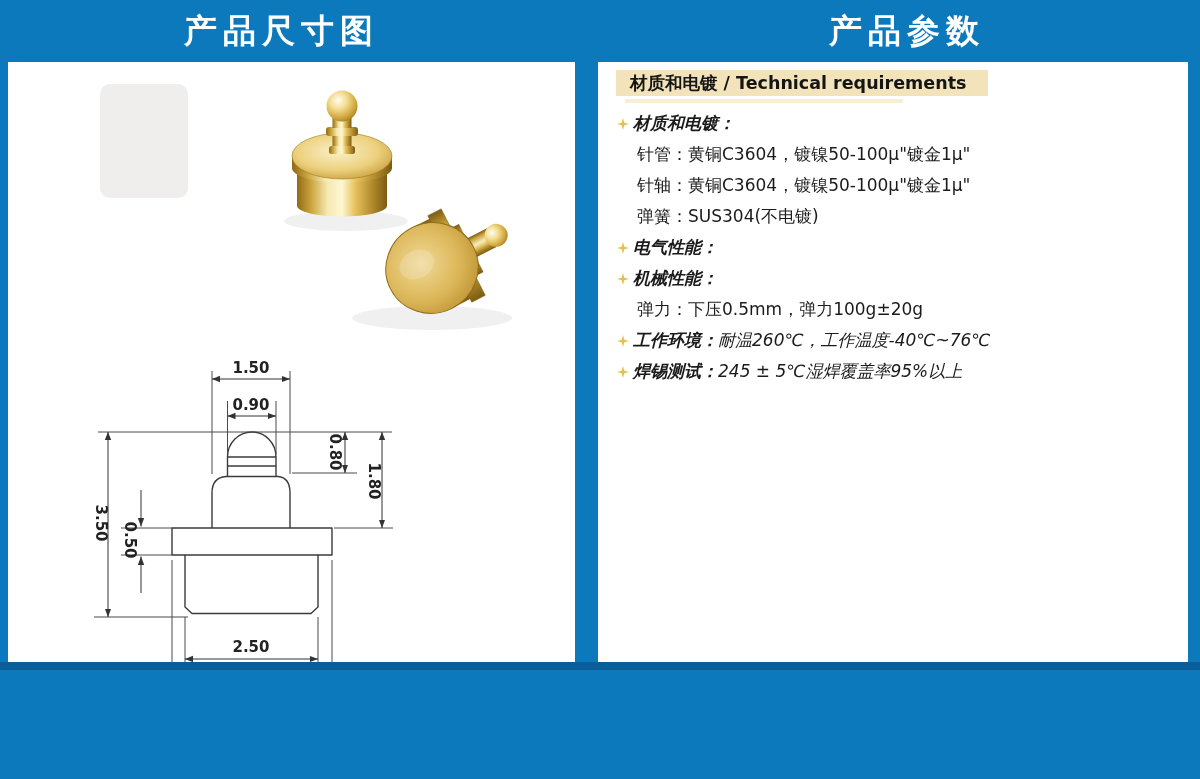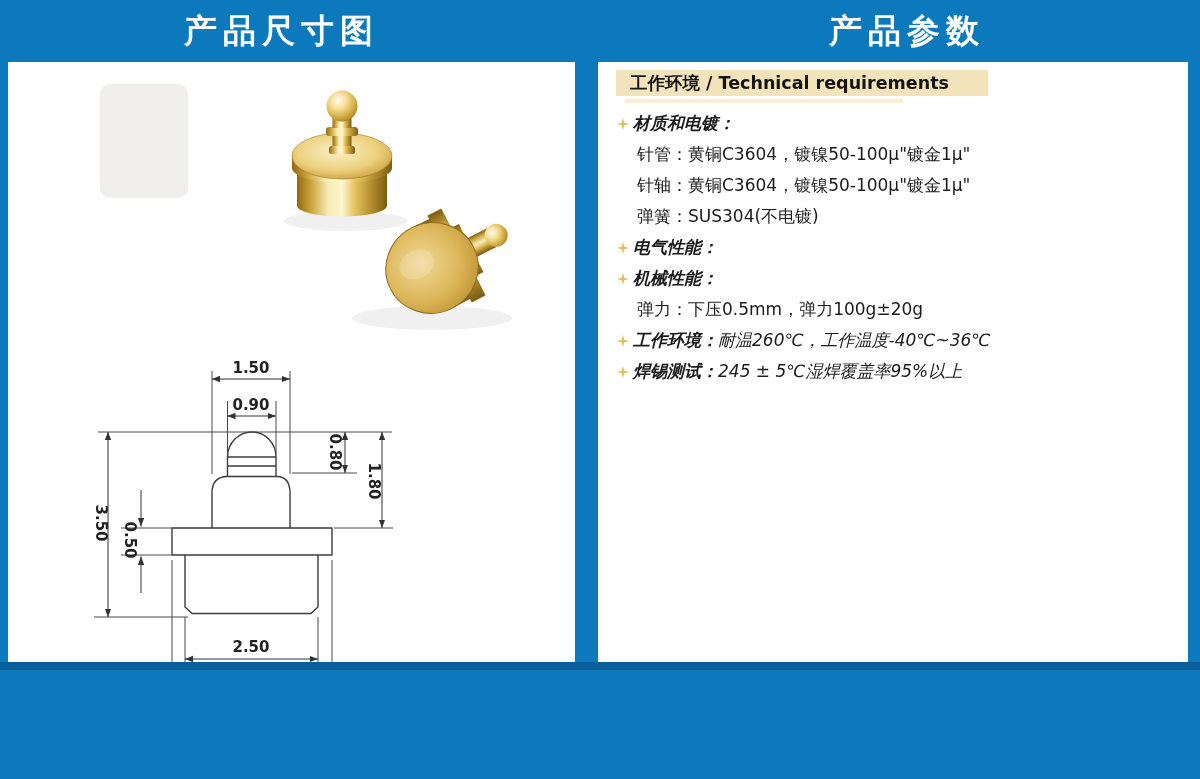--- a/index.html
+++ b/index.html
@@ -168,34 +168,34 @@
       <text transform="translate(309,141) rotate(90)" text-anchor="middle">1.80</text>
       <text transform="translate(36,183) rotate(90)" text-anchor="middle">3.50</text>
       <text transform="translate(65,200) rotate(90)" text-anchor="middle">0.50</text>
       <text x="191" y="312" text-anchor="middle">2.50</text>
       <text x="191" y="349" text-anchor="middle">3.00</text>
     </svg>
   </div>
 
   <div class="panel panel-right">
     <div class="band">
-        <span>工作环境 / Technical requirements</span>
+        <span>材质和电镀 / Technical requirements</span>
       </div>
     <div class="band-under"></div>
 
     <div class="params">
       <div class="row row-head"><span class="bullet"></span><span class="lbl">材质和电镀：</span></div>
       <div class="row row-sub"><span class="val">针管：黄铜C3604，镀镍50-100μ"镀金1μ"</span></div>
       <div class="row row-sub"><span class="val">针轴：黄铜C3604，镀镍50-100μ"镀金1μ"</span></div>
       <div class="row row-sub"><span class="val">弹簧：SUS304(不电镀)</span></div>
 
       <div class="row row-head"><span class="bullet"></span><span class="lbl">电气性能：</span></div>
 
       <div class="row row-head"><span class="bullet"></span><span class="lbl">机械性能：</span></div>
       <div class="row row-sub"><span class="val">弹力：下压0.5mm，弹力100g±20g</span></div>
 
-      <div class="row row-head"><span class="bullet"></span><span class="lbl">工作环境：</span><span class="val">耐温260℃，工作温度-40℃~36℃</span></div>
+      <div class="row row-head"><span class="bullet"></span><span class="lbl">工作环境：</span><span class="val">耐温260℃，工作温度-40℃~76℃</span></div>
       <div class="row row-head"><span class="bullet"></span><span class="lbl">焊锡测试：</span><span class="val">245 ± 5℃湿焊覆盖率95%以上</span></div>
     </div>
   </div>
 
   <div class="stripe"></div>
 </div>
 
 </body></html>

